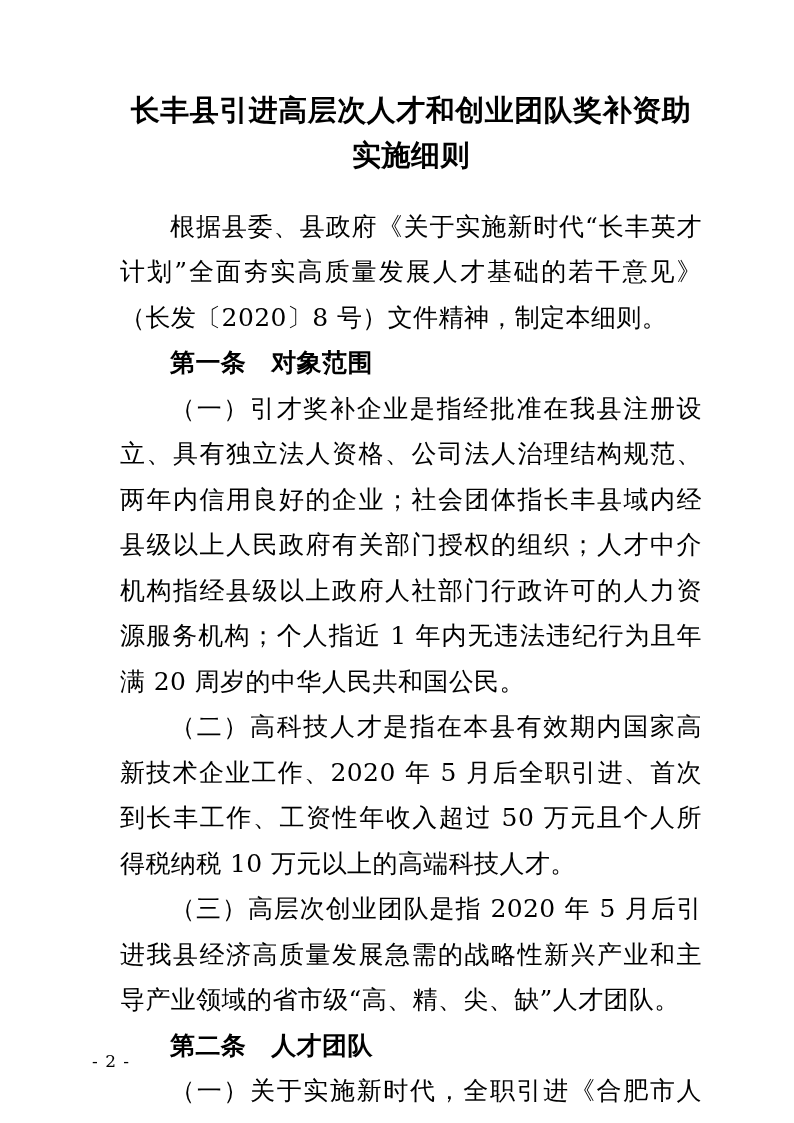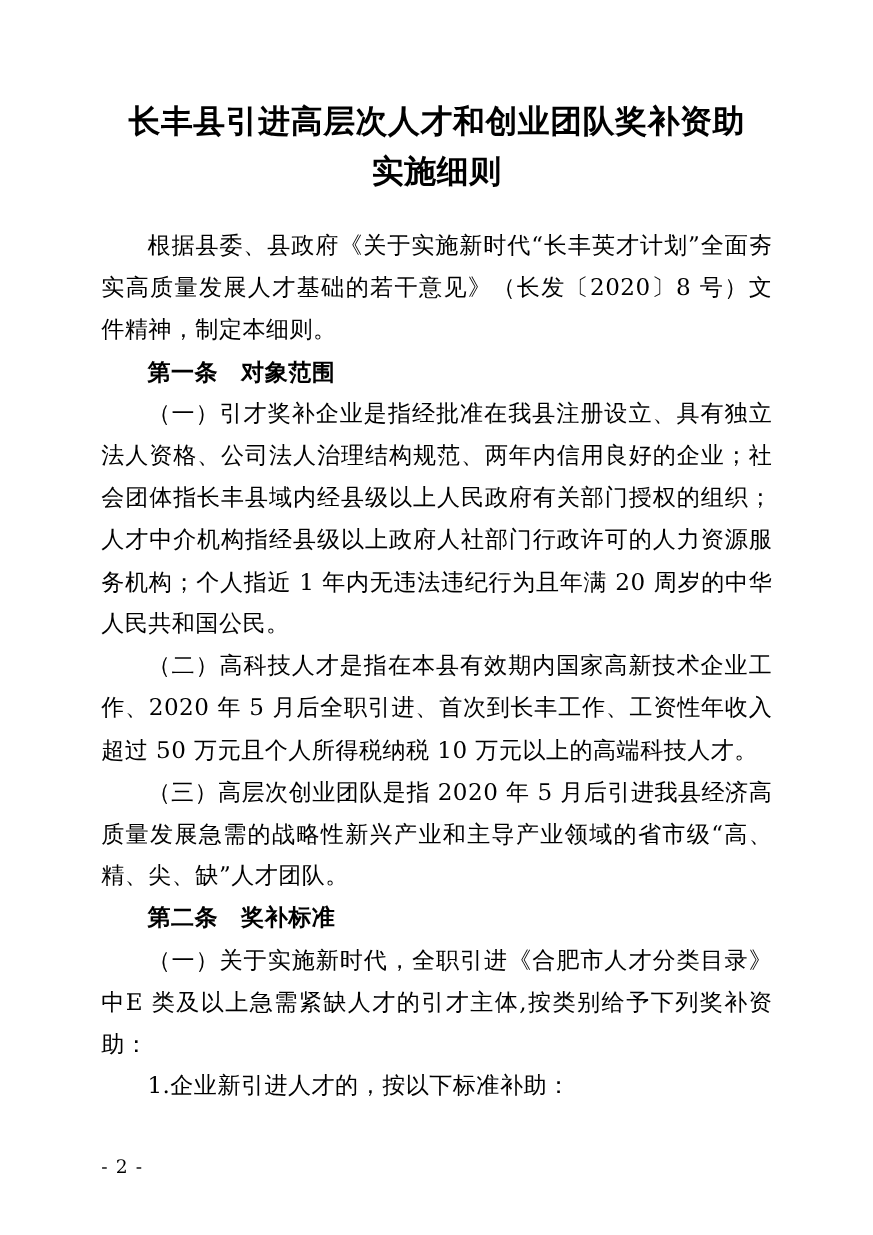--- a/index.html
+++ b/index.html
@@ -14,37 +14,37 @@
     color: #000000;
     position: relative;
     overflow: hidden;
   }
   .page {
     position: absolute;
     left: 0; top: 0;
     width: 794px;
     height: 1123px;
     box-sizing: border-box;
-    padding: 88px 92px 60px 92px;
+    padding: 88px 92px 60px 120px;
   }
   .doc-title {
     text-align: center;
     font-size: 29px;
     font-weight: bold;
     line-height: 1.55;
     letter-spacing: 0.5px;
     margin: 0 0 26px 0;
     font-family: "DejaVu Serif", "Liberation Serif", serif;
   }
   .doc-title .line {
     display: block;
   }
   .body-text p {
     margin: 0;
-    font-size: 21px;
+    font-size: 25px;
     line-height: 1.82;
     text-align: justify;
     text-justify: inter-ideograph;
     letter-spacing: 0.4px;
   }
   .indent {
     text-indent: 2em;
   }
   .heading-item {
     text-indent: 2em;
@@ -77,21 +77,21 @@
     <p class="indent">根据县委、县政府《关于实施新时代“长丰英才计划”全面夯实高质量发展人才基础的若干意见》（长发〔2020〕8 号）文件精神，制定本细则。</p>
 
     <p class="heading-item"><span>第一条</span><span class="gap"></span><span>对象范围</span></p>
 
     <p class="indent">（一）引才奖补企业是指经批准在我县注册设立、具有独立法人资格、公司法人治理结构规范、两年内信用良好的企业；社会团体指长丰县域内经县级以上人民政府有关部门授权的组织；人才中介机构指经县级以上政府人社部门行政许可的人力资源服务机构；个人指近 1 年内无违法违纪行为且年满 20 周岁的中华人民共和国公民。</p>
 
     <p class="indent">（二）高科技人才是指在本县有效期内国家高新技术企业工作、2020 年 5 月后全职引进、首次到长丰工作、工资性年收入超过 50 万元且个人所得税纳税 10 万元以上的高端科技人才。</p>
 
     <p class="indent">（三）高层次创业团队是指 2020 年 5 月后引进我县经济高质量发展急需的战略性新兴产业和主导产业领域的省市级“高、精、尖、缺”人才团队。</p>
 
-    <p class="heading-item"><span>第二条</span><span class="gap"></span><span>奖补标准</span></p>
+    <p class="heading-item"><span>第二条</span><span class="gap"></span><span>人才团队</span></p>
 
     <p class="indent">（一）关于实施新时代，全职引进《合肥市人才分类目录》中E 类及以上急需紧缺人才的引才主体,按类别给予下列奖补资助：</p>
 
     <p class="indent">1.企业新引进人才的，按以下标准补助：</p>
 
 
   </div>
 
   <div class="footer">- 2 -</div>
 

